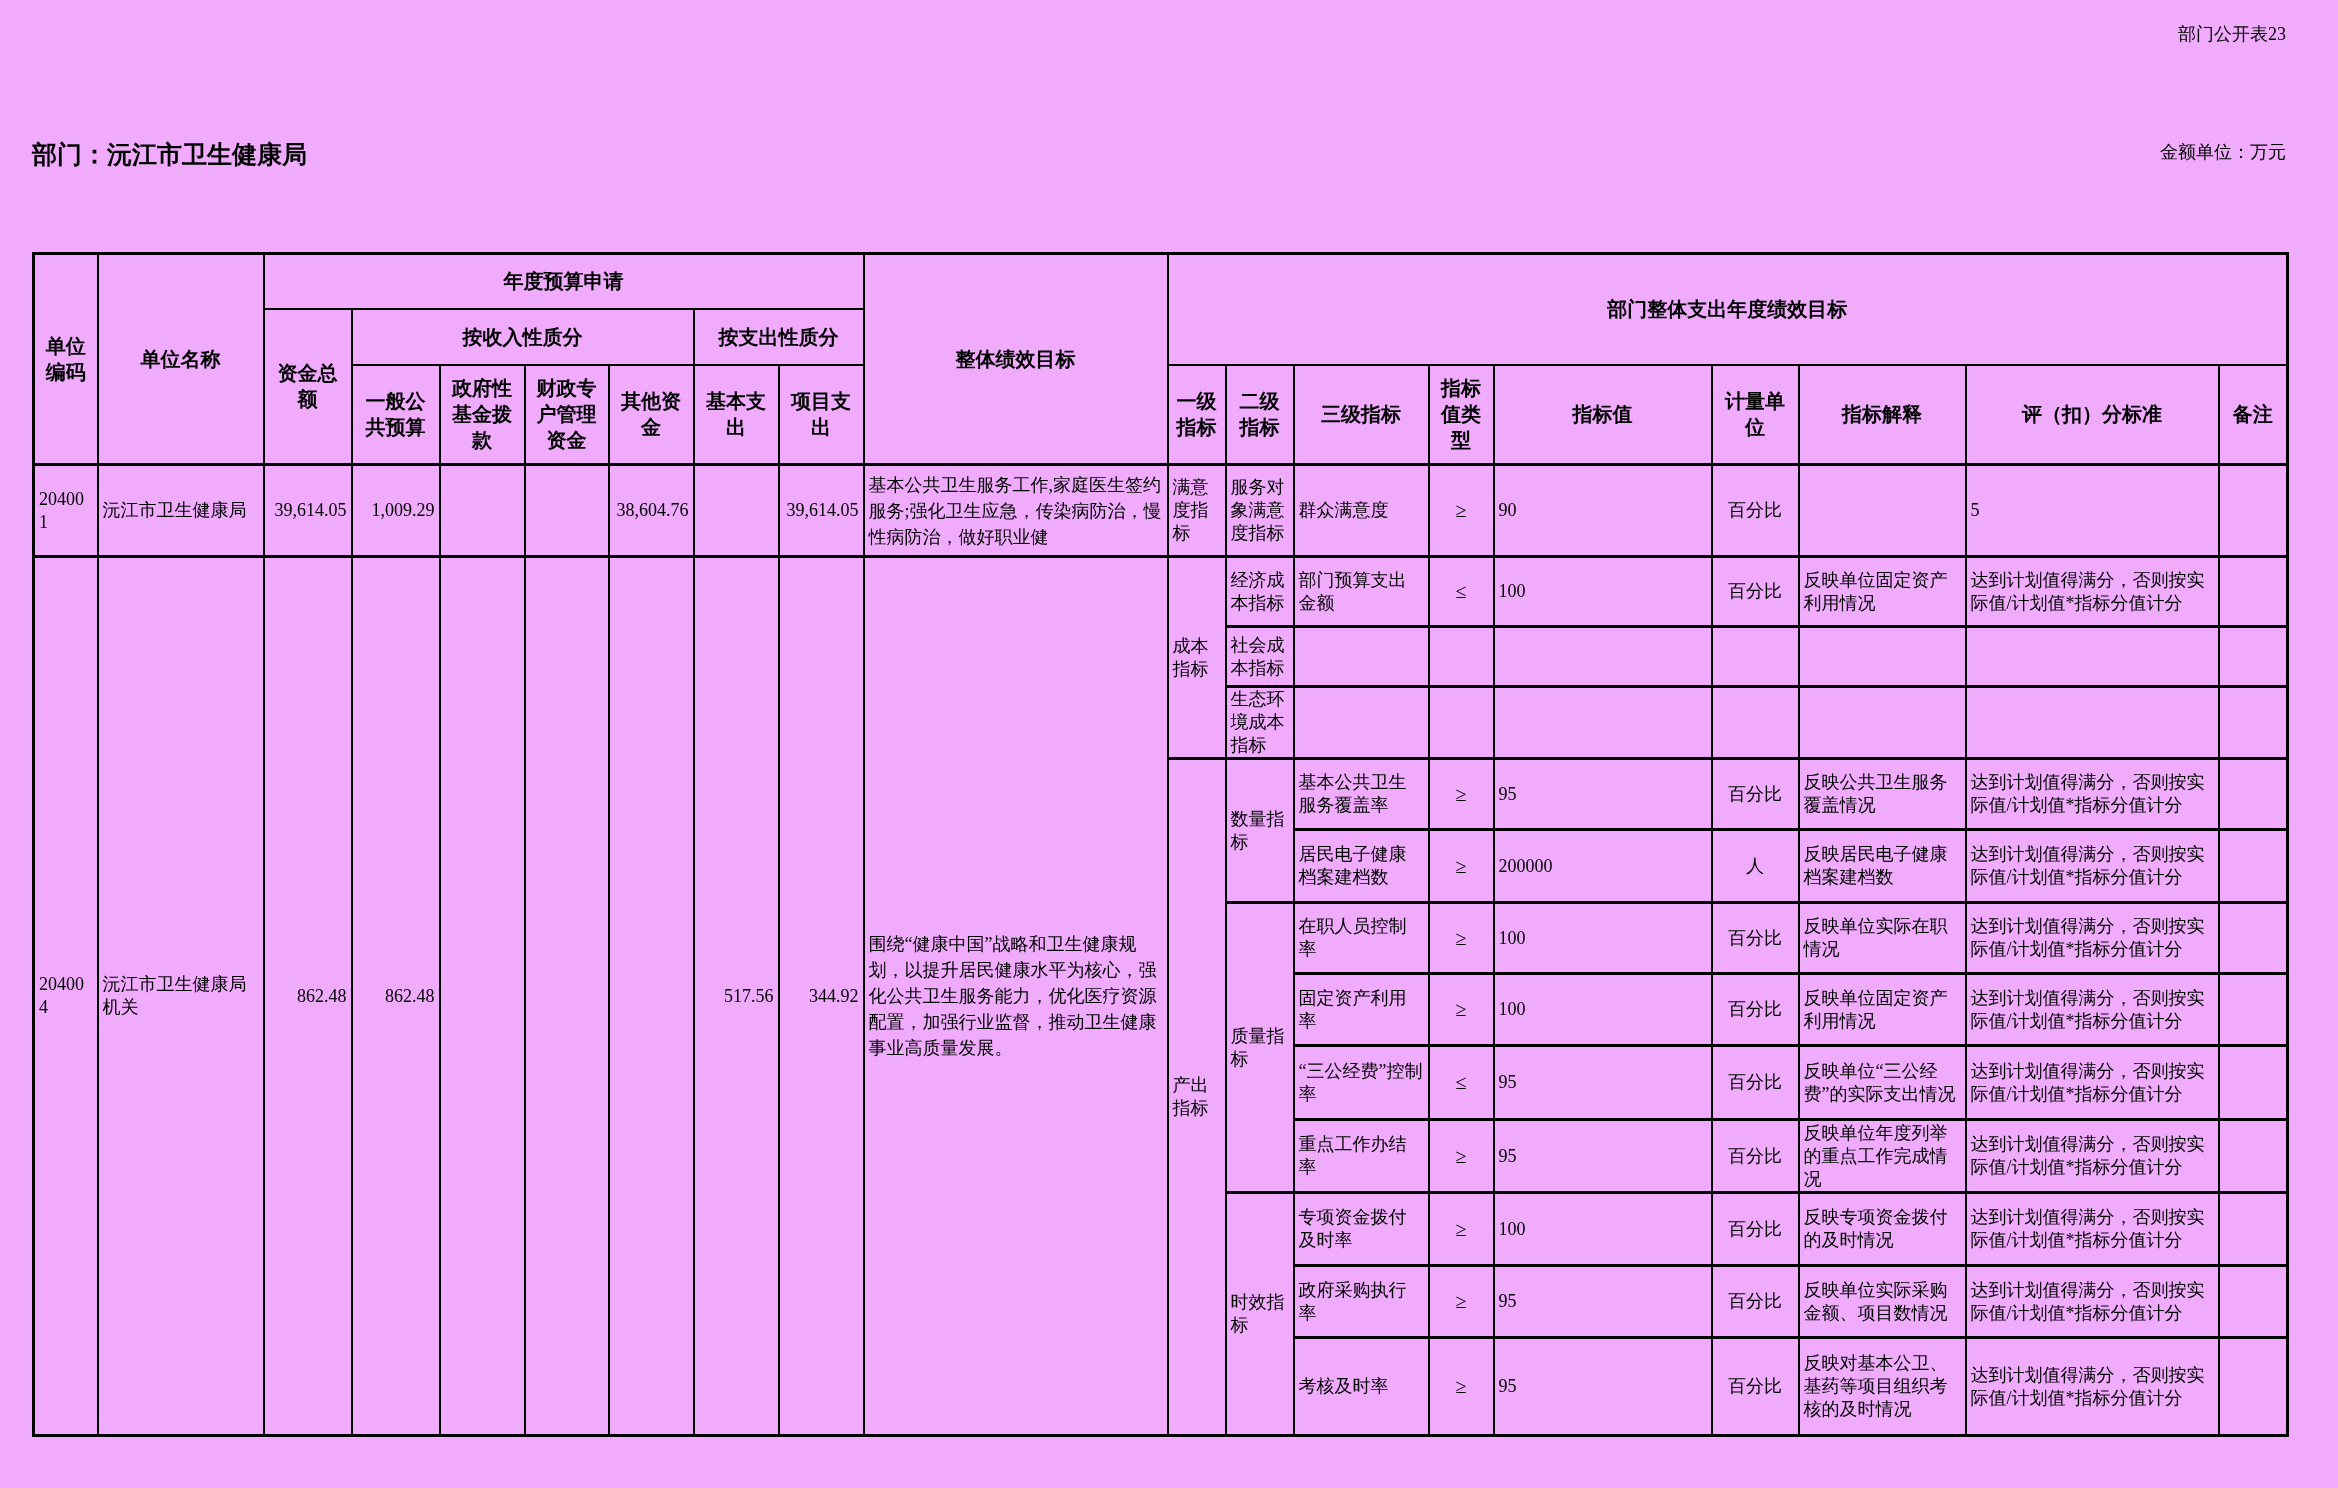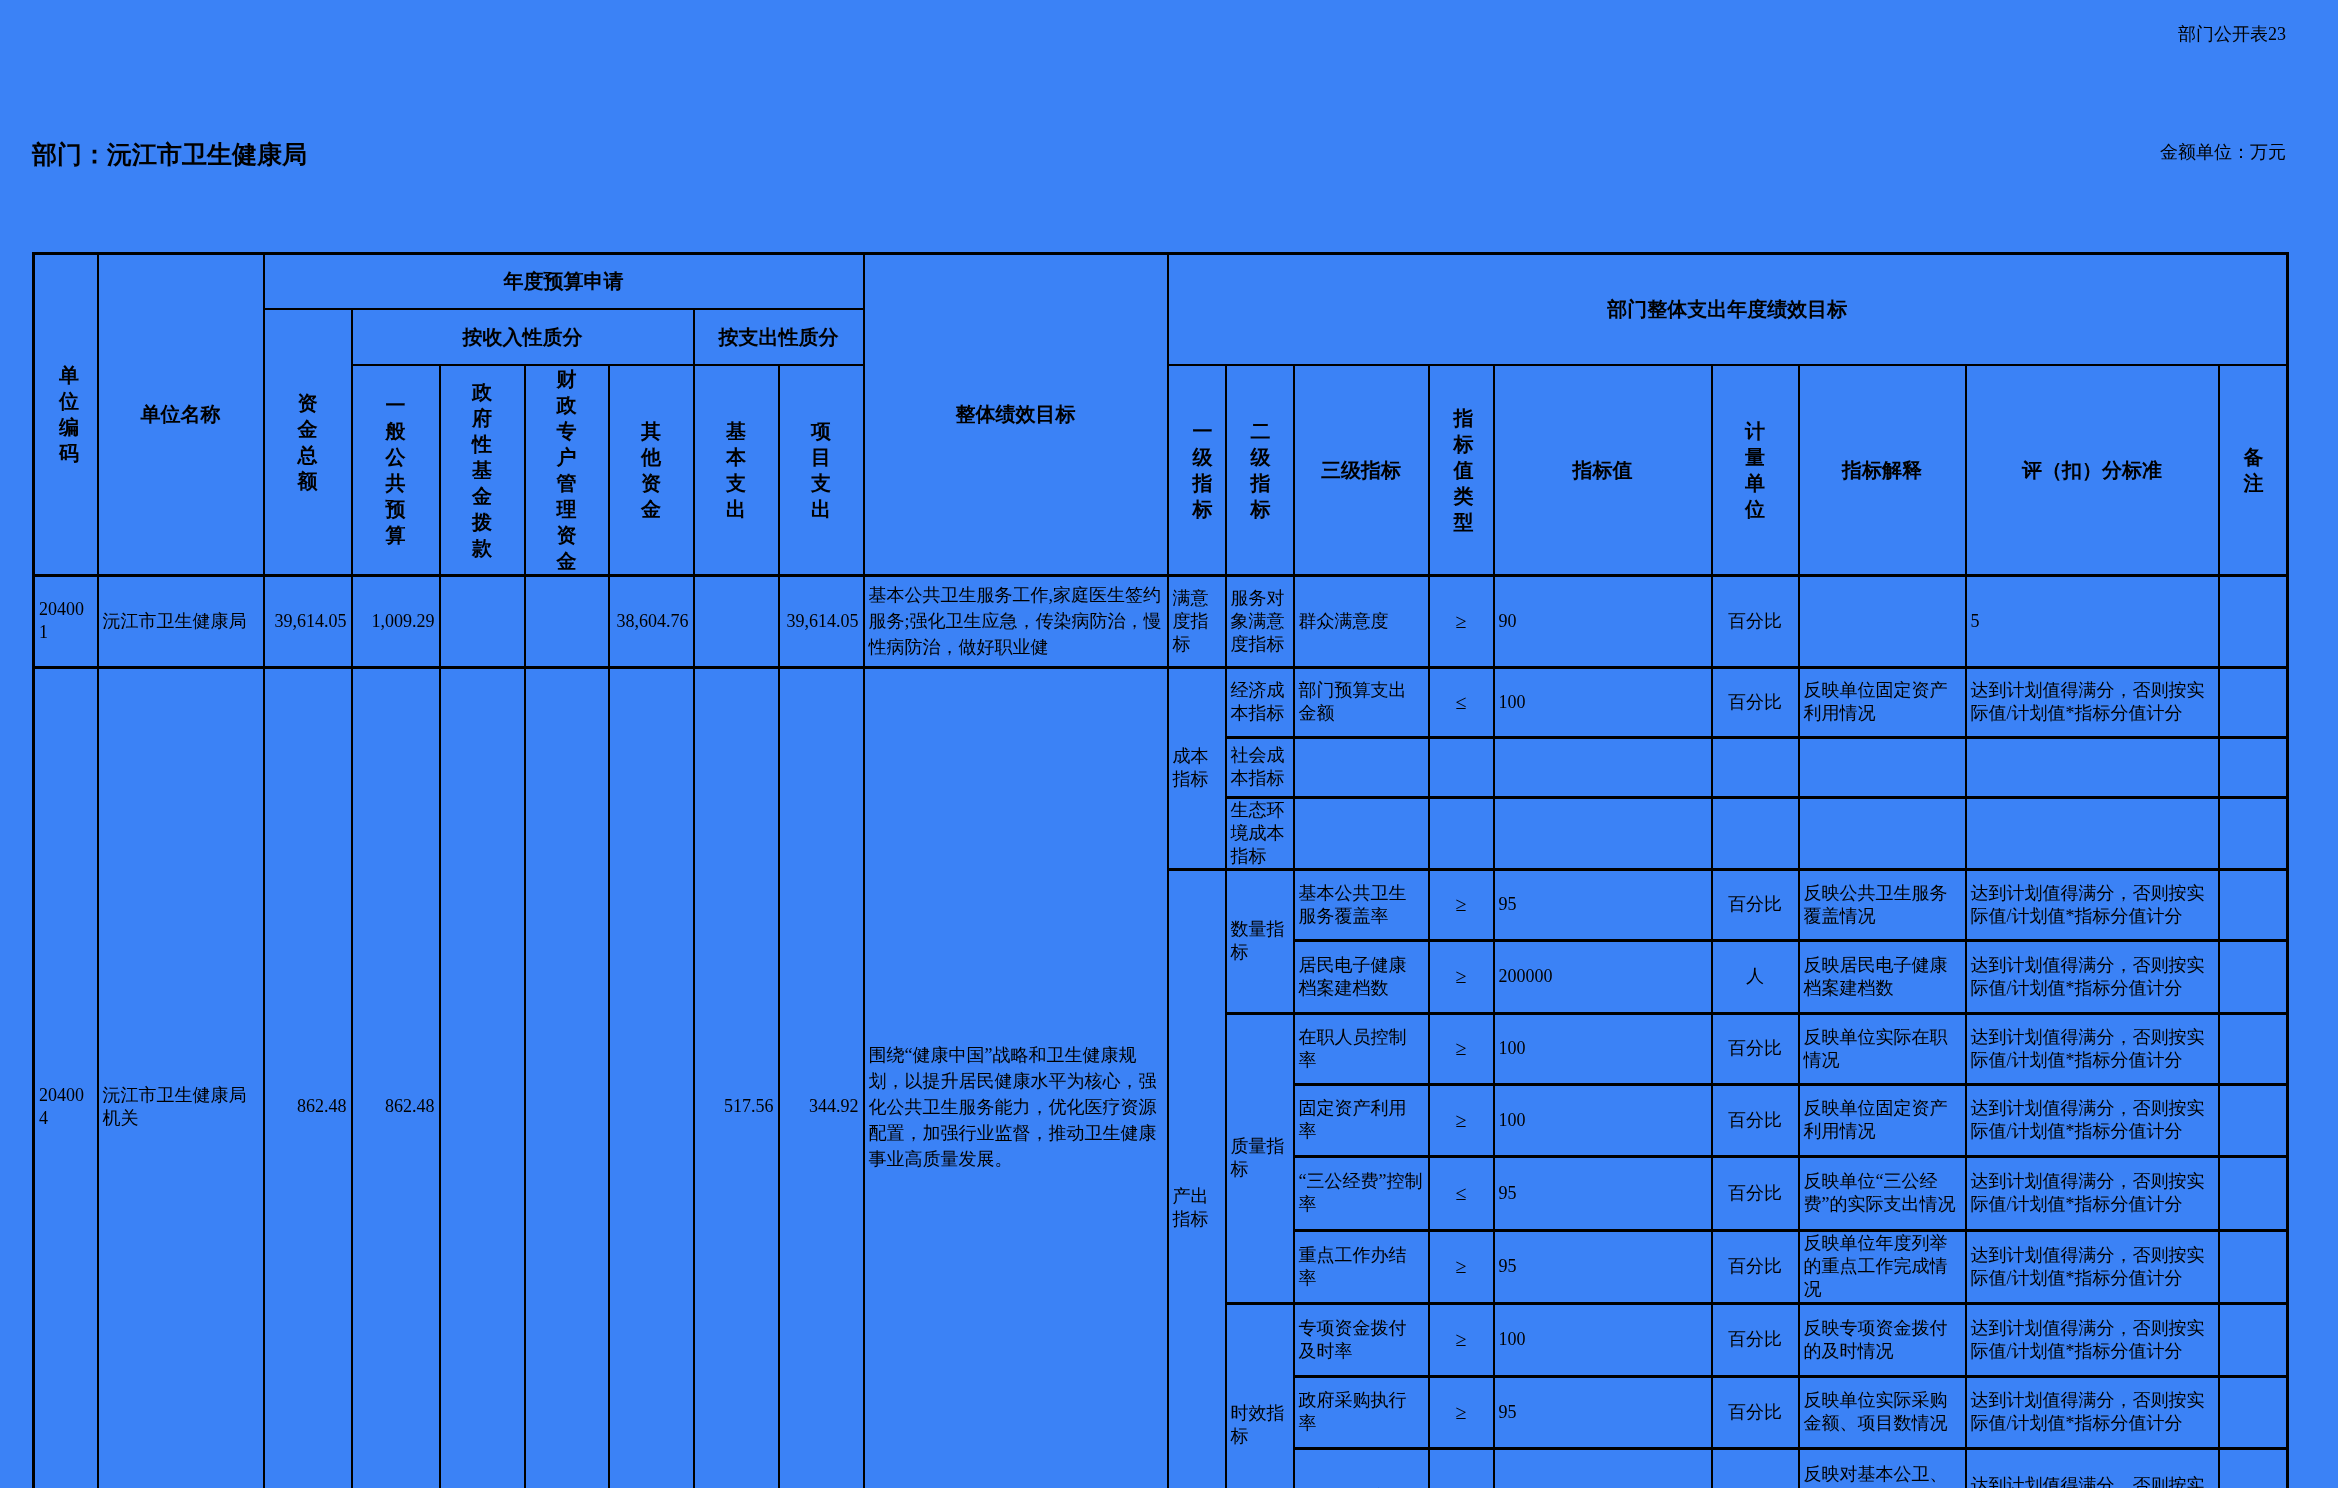--- a/index.html
+++ b/index.html
@@ -1,19 +1,19 @@
 <!DOCTYPE html>
 <html><head>
 <meta charset="utf-8">
 <style>
   html,body{margin:0;padding:0;background:#fff;}
   #page{
     position:relative;
     width:2338px;height:1488px;
-    background:#3b82f6;
+    background:#f0abfc;
     color:#000;
     font-family:"Liberation Serif","DejaVu Serif",serif;
     overflow:hidden;
   }
   #corner-label{
     position:absolute;top:22px;right:52px;
     font-size:18px;
   }
   #page-title{
     position:absolute;top:50px;left:0;width:2338px;
@@ -44,21 +44,21 @@
   }
   #main-table tbody td{
     border-top-width:3px;
     border-bottom-width:3px;
   }
   #main-table th{
     font-weight:bold;
     text-align:center;
     font-size:20px;
     line-height:26px;
-    padding:0 24px;
+    padding:0 8px;
   }
   th.hbig{font-size:22px;}
   th.hsm{padding:0 2px;}
   td{
     font-size:18px;
     line-height:23px;
     text-align:left;
   }
   td.code{padding:0 6px;word-break:break-all;}
   td.namecell{padding:0 12px;}

